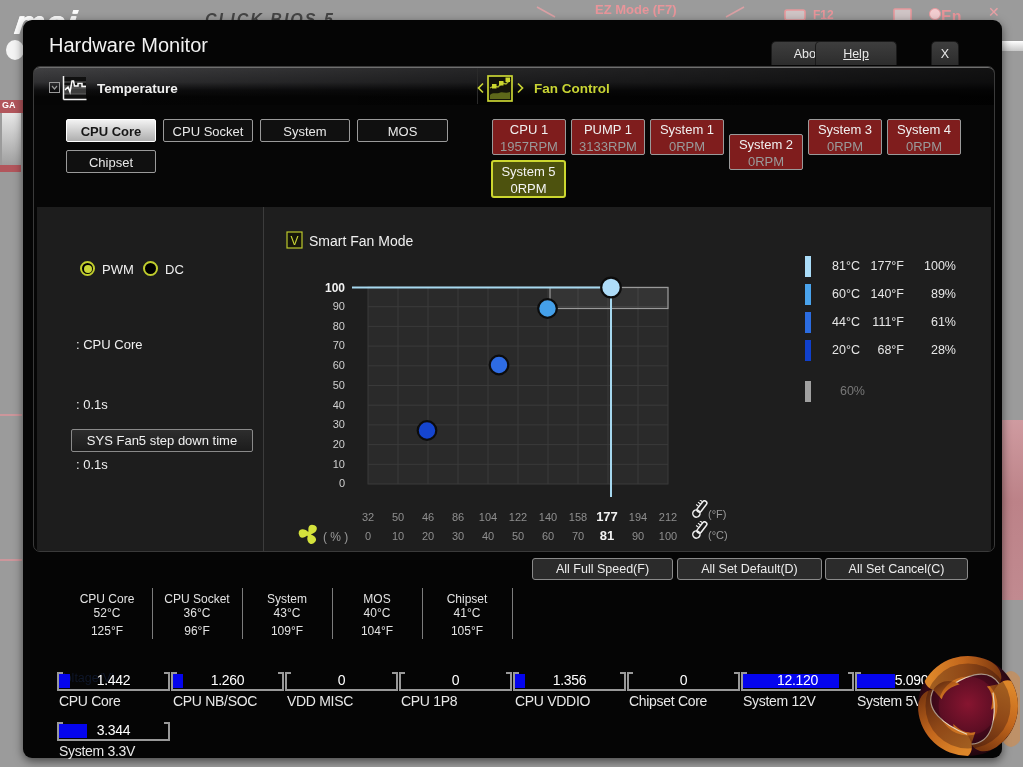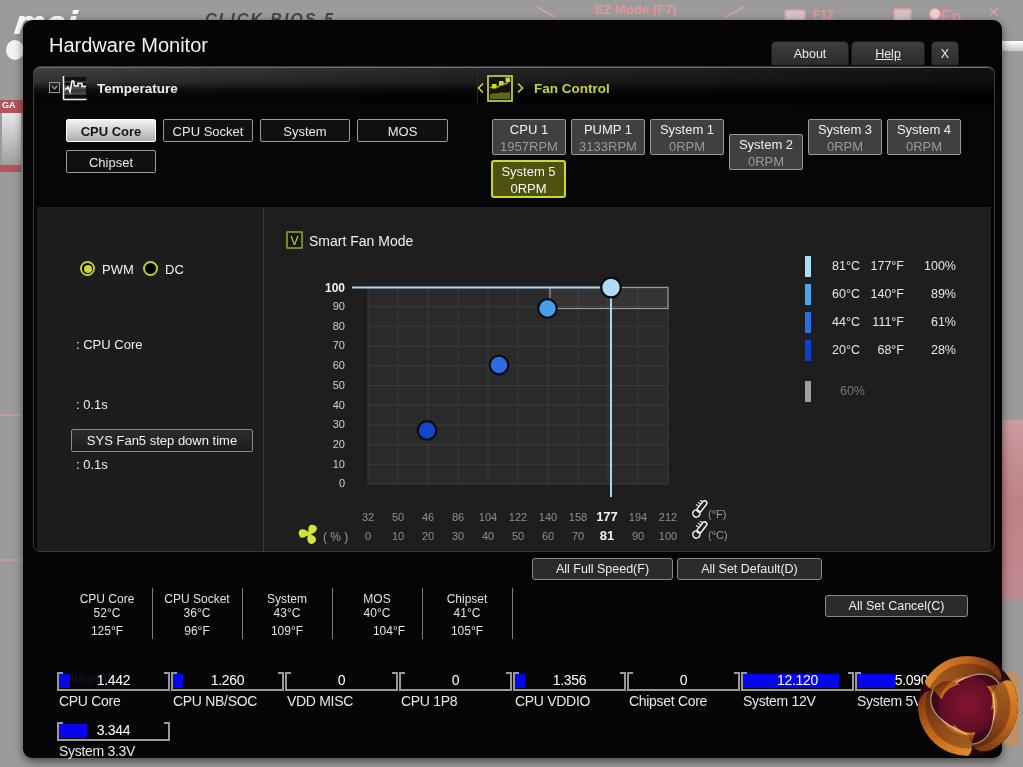--- a/index.html
+++ b/index.html
@@ -29,21 +29,21 @@
 .hbtn{top:41px;height:24px;background:linear-gradient(#3e3e3e,#2c2c2c);border:1px solid #1a1a1a;border-bottom:none;border-radius:5px 5px 0 0;color:#e8e8e8;font-size:12.5px;text-align:center;line-height:24px;box-sizing:border-box;}
 #frame{left:33px;top:66px;width:962px;height:486px;background:#060606;border:1px solid #3a3a3a;border-radius:7px;box-sizing:border-box;}
 #gloss{left:34px;top:67px;width:960px;height:38px;border-radius:6px 6px 0 0;background:linear-gradient(90deg,rgba(0,0,0,0) 0%,rgba(0,0,0,0.40) 45%,rgba(0,0,0,0.72) 100%),linear-gradient(180deg,#404042 0%,#303032 38%,#0e0e0f 60%,#050505 78%);border-top:1px solid #6f6f6f;box-sizing:border-box;}
 #hdrdiv{left:477px;top:68px;width:1px;height:36px;background:#2a2a2a;}
 #temptxt{left:97px;top:81px;font-size:13.5px;font-weight:bold;color:#f0f0f0;}
 #fantxt{left:534px;top:81px;font-size:13.5px;font-weight:bold;color:#c8d434;}
 
 .tbtn{height:23px;background:#101010;border:1px solid #9a9a9a;border-radius:2px;color:#e8e8e8;font-size:13px;text-align:center;line-height:23px;box-sizing:border-box;}
 .tbtn.sel{background:linear-gradient(#f2f2f2,#aeaeae);color:#161616;border-color:#fff;}
 
-.fbtn{width:74px;height:36px;background:#404040;border:1px solid #9a9a9a;border-radius:2px;box-sizing:border-box;text-align:center;color:#f0f0f0;font-size:13px;line-height:17px;padding-top:1px;}
+.fbtn{width:74px;height:36px;background:#7f1d1d;border:1px solid #9a9a9a;border-radius:2px;box-sizing:border-box;text-align:center;color:#f0f0f0;font-size:13px;line-height:17px;padding-top:1px;}
 .fbtn .rpm{color:#9a9a9a;}
 #sys5{left:491px;top:160px;width:75px;height:38px;background:#4d520e;border:2px solid #ccd72f;border-radius:3px;box-sizing:border-box;text-align:center;color:#f4f4f4;font-size:13px;line-height:17px;padding-top:1px;}
 
 #lpanel{left:37px;top:207px;width:226px;height:344px;background:#1d1d1d;}
 #rpanel{left:264px;top:207px;width:727px;height:344px;background:#1e1e1e;}
 #pdiv{left:263px;top:207px;width:1px;height:344px;background:#3c3c3c;}
 
 .radio{width:15px;height:15px;border-radius:50%;background:#000;border:2px solid #c0cd2d;box-sizing:border-box;}
 #pwmdot{left:84px;top:265px;width:8px;height:8px;border-radius:50%;background:#c9d636;}
 .ltxt{font-size:13px;color:#f0f0f0;}
@@ -97,21 +97,21 @@
 <div class="abs" id="gbbody"></div>
 <div class="abs" id="gbfoot"></div>
 <div class="abs pline" style="left:0;top:414px;width:22px;"></div>
 <div class="abs pline" style="left:0;top:559px;width:22px;"></div>
 <div class="abs" id="rband1"></div>
 <div class="abs" id="rpink"></div>
 
 <div class="abs" id="dialog"></div>
 <div class="abs" id="title">Hardware Monitor</div>
 <div class="abs hbtn" style="left:771px;width:78px;">About</div>
-<div class="abs hbtn" style="left:851px;width:74px;text-decoration:underline;">Help</div>
+<div class="abs hbtn" style="left:815px;width:82px;text-decoration:underline;">Help</div>
 <div class="abs hbtn" style="left:931px;width:28px;">X</div>
 <div class="abs" id="frame"></div>
 <div class="abs" id="gloss"></div>
 <div class="abs" id="hdrdiv"></div>
 
 <svg class="abs" style="left:49px;top:82px;width:11px;height:11px;">
       <rect x="0.5" y="0.5" width="10" height="10" fill="none" stroke="#9a9a9a" stroke-width="1"></rect>
       <path d="M3 4 L5.5 7 L8 4" fill="none" stroke="#9a9a9a" stroke-width="1.2"></path>
     </svg>
 <svg class="abs" style="left:61px;top:75px;width:26px;height:27px;">
@@ -265,37 +265,37 @@
 <div class="abs rtxt" style="left:800px;top:315px;">44°C</div>
     <div class="abs rtxt" style="left:844px;top:315px;">111°F</div>
     <div class="abs rtxt" style="left:896px;top:315px;">61%</div>
 <div class="abs rtxt" style="left:800px;top:343px;">20°C</div>
     <div class="abs rtxt" style="left:844px;top:343px;">68°F</div>
     <div class="abs rtxt" style="left:896px;top:343px;">28%</div>
 <div class="abs rtxt" style="left:805px;top:384px;color:#787878;">60%</div>
 
 <div class="abs bbtn" style="left:532px;width:141px;">All Full Speed(F)</div>
 <div class="abs bbtn" style="left:677px;width:145px;">All Set Default(D)</div>
-<div class="abs bbtn" style="left:825px;width:143px;margin-top:37px;">All Set Cancel(C)</div>
+<div class="abs bbtn" style="left:825px;width:143px;">All Set Cancel(C)</div>
 
 <div class="abs rname" style="left:62px;top:592px;">CPU Core</div>
 <div class="abs rname" style="left:62px;top:606px;">52°C</div>
 <div class="abs rname" style="left:62px;top:624px;">125°F</div>
 <div class="abs rsep" style="left:152px;"></div>
 <div class="abs rname" style="left:152px;top:592px;">CPU Socket</div>
 <div class="abs rname" style="left:152px;top:606px;">36°C</div>
 <div class="abs rname" style="left:152px;top:624px;">96°F</div>
 <div class="abs rsep" style="left:242px;"></div>
 <div class="abs rname" style="left:242px;top:592px;">System</div>
 <div class="abs rname" style="left:242px;top:606px;">43°C</div>
 <div class="abs rname" style="left:242px;top:624px;">109°F</div>
 <div class="abs rsep" style="left:332px;"></div>
 <div class="abs rname" style="left:332px;top:592px;">MOS</div>
 <div class="abs rname" style="left:332px;top:606px;">40°C</div>
-<div class="abs rname" style="left:332px;top:624px;padding-left:12px;">104°F</div>
+<div class="abs rname" style="left:332px;top:624px;">104°F</div>
 <div class="abs rsep" style="left:422px;"></div>
 <div class="abs rname" style="left:422px;top:592px;">Chipset</div>
 <div class="abs rname" style="left:422px;top:606px;">41°C</div>
 <div class="abs rname" style="left:422px;top:624px;">105°F</div>
 <div class="abs rsep" style="left:512px;"></div>
 <div class="abs" id="volt">Voltage(V)</div>
 
 <div id="vmeters">
 <div class="abs vbase" style="left:57px;top:689px;"></div>
 <div class="abs vtick" style="left:57px;top:672px;"></div>

